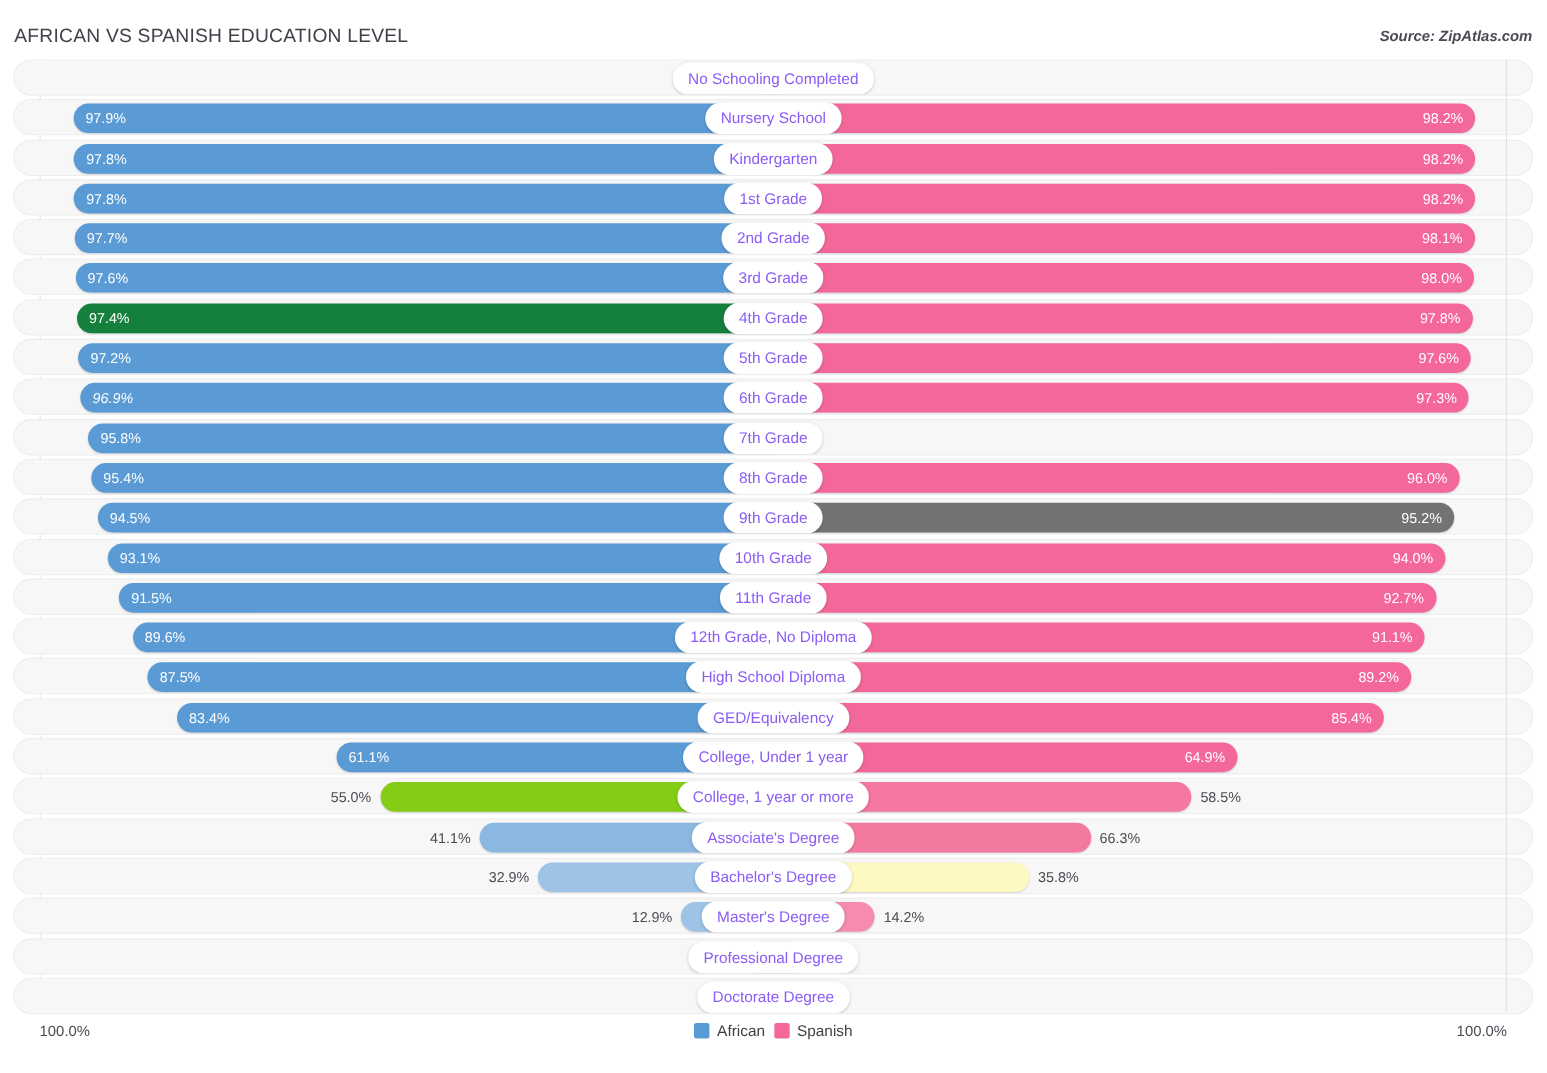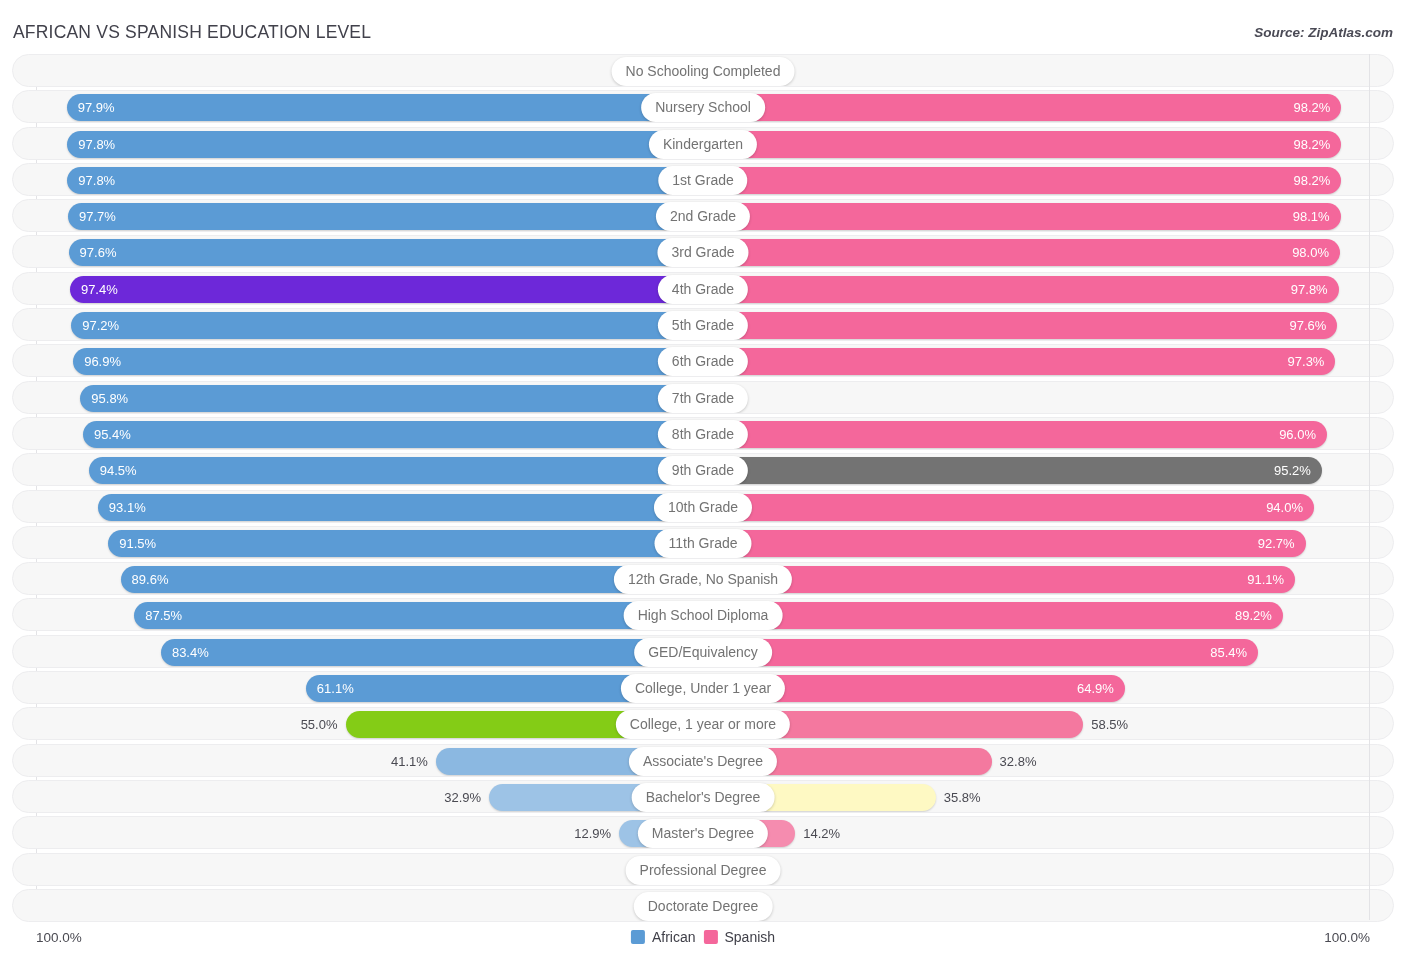--- a/index.html
+++ b/index.html
@@ -104,21 +104,21 @@
     position:absolute;
     left:50%;
     top:2px;
     transform:translateX(-50%);
     height:29px;
     line-height:29px;
     padding:0 14px;
     background:#ffffff;
     border-radius:15px;
     font-size:14px;
-    color:#737373;
+    color:#8b5cf6;
     white-space:nowrap;
     z-index:4;
     box-shadow:0 1px 3px rgba(0,0,0,.2);
   }
 
   
   #footer {
     position:relative;
     height:40px;
     margin:0 12px;
@@ -227,21 +227,21 @@
       </div>
       <div class="half half-right">
         <div class="bar" style="width: 637px; background: rgb(244, 103, 155);">
           <span class="val inside">98.0%</span>
         </div>
       </div>
       <div class="cat">3rd Grade</div>
     </div>
     <div class="row">
       <div class="half half-left">
-        <div class="bar" style="width: 633.1px; background: #6d28d9;">
+        <div class="bar" style="width: 633.1px; background: #15803d;">
           <span class="val inside">97.4%</span>
         </div>
       </div>
       <div class="half half-right">
         <div class="bar" style="width: 635.7px; background: rgb(244, 103, 155);">
           <span class="val inside">97.8%</span>
         </div>
       </div>
       <div class="cat">4th Grade</div>
     </div>
@@ -253,21 +253,21 @@
       </div>
       <div class="half half-right">
         <div class="bar" style="width: 634.4px; background: rgb(244, 103, 155);">
           <span class="val inside">97.6%</span>
         </div>
       </div>
       <div class="cat">5th Grade</div>
     </div>
     <div class="row">
       <div class="half half-left">
-        <div class="bar" style="width: 629.85px; background: rgb(91, 155, 213);">
+        <div class="bar" style="width: 629.85px; background: rgb(91, 155, 213); font-style: italic;">
           <span class="val inside">96.9%</span>
         </div>
       </div>
       <div class="half half-right">
         <div class="bar" style="width: 632.45px; background: rgb(244, 103, 155);">
           <span class="val inside">97.3%</span>
         </div>
       </div>
       <div class="cat">6th Grade</div>
     </div>
@@ -335,21 +335,21 @@
       <div class="half half-left">
         <div class="bar" style="width: 582.4px; background: rgb(91, 155, 213);">
           <span class="val inside">89.6%</span>
         </div>
       </div>
       <div class="half half-right">
         <div class="bar" style="width: 592.15px; background: rgb(244, 103, 155);">
           <span class="val inside">91.1%</span>
         </div>
       </div>
-      <div class="cat">12th Grade, No Spanish</div>
+      <div class="cat">12th Grade, No Diploma</div>
     </div>
     <div class="row">
       <div class="half half-left">
         <div class="bar" style="width: 568.75px; background: rgb(91, 155, 213);">
           <span class="val inside">87.5%</span>
         </div>
       </div>
       <div class="half half-right">
         <div class="bar" style="width: 579.8px; background: rgb(244, 103, 155);">
           <span class="val inside">89.2%</span>
@@ -397,21 +397,21 @@
       <div class="cat">College, 1 year or more</div>
     </div>
     <div class="row">
       <div class="half half-left">
         <div class="bar" style="width: 267.15px; background: rgb(139, 184, 225);">
           <span class="val outside">41.1%</span>
         </div>
       </div>
       <div class="half half-right">
         <div class="bar" style="width: 288.6px; background: rgb(244, 121, 159);">
-          <span class="val outside">32.8%</span>
+          <span class="val outside">66.3%</span>
         </div>
       </div>
       <div class="cat">Associate's Degree</div>
     </div>
     <div class="row">
       <div class="half half-left">
         <div class="bar" style="width: 213.85px; background: rgb(157, 195, 230);">
           <span class="val outside">32.9%</span>
         </div>
       </div>

